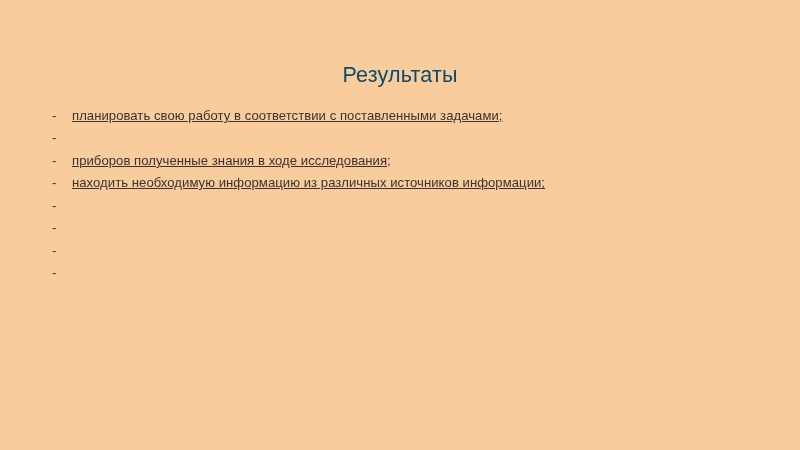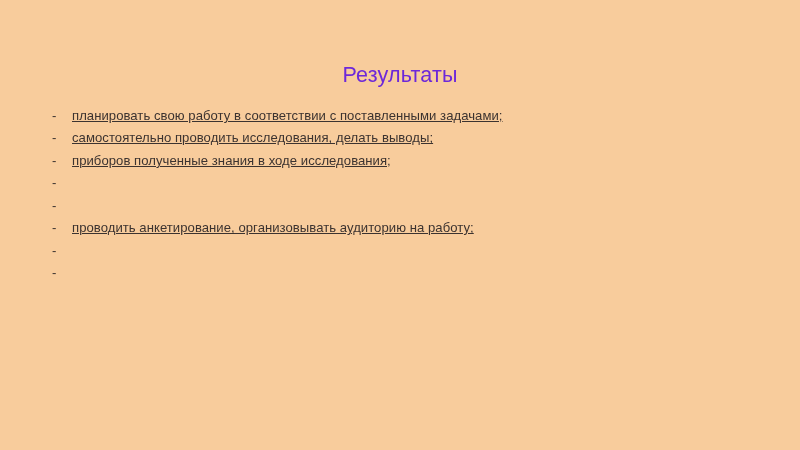--- a/index.html
+++ b/index.html
@@ -65,50 +65,49 @@
   .result-text {
     flex: 0 1 auto;
     text-decoration: underline;
   }
 </style>
 </head>
 <body>
 
 <div id="slide" style="background: rgb(248, 204, 156);">
 
-  <h1 id="slide-title" style="color: #6d28d9;">Результаты</h1>
+  <h1 id="slide-title" style="color: #0c4a6e;">Результаты</h1>
 
   <ul id="results-list" style="color: rgb(60, 51, 48);">
 
     <li class="result-item">
       <span class="result-dash">-</span>
       <span class="result-text">планировать свою работу в соответствии с поставленными задачами;</span>
     </li>
 
     <li class="result-item">
       <span class="result-dash">-</span>
-      <span class="result-text">самостоятельно проводить исследования, делать выводы;</span>
     </li>
 
     <li class="result-item">
       <span class="result-dash">-</span>
       <span class="result-text">приборов полученные знания в ходе исследования;</span>
     </li>
 
     <li class="result-item">
       <span class="result-dash">-</span>
+      <span class="result-text">находить необходимую информацию из различных источников информации;</span>
     </li>
 
     <li class="result-item">
       <span class="result-dash">-</span>
     </li>
 
     <li class="result-item">
       <span class="result-dash">-</span>
-      <span class="result-text">проводить анкетирование, организовывать аудиторию на работу;</span>
     </li>
 
     <li class="result-item">
       <span class="result-dash">-</span>
     </li>
 
     <li class="result-item">
       <span class="result-dash">-</span>
     </li>
 

